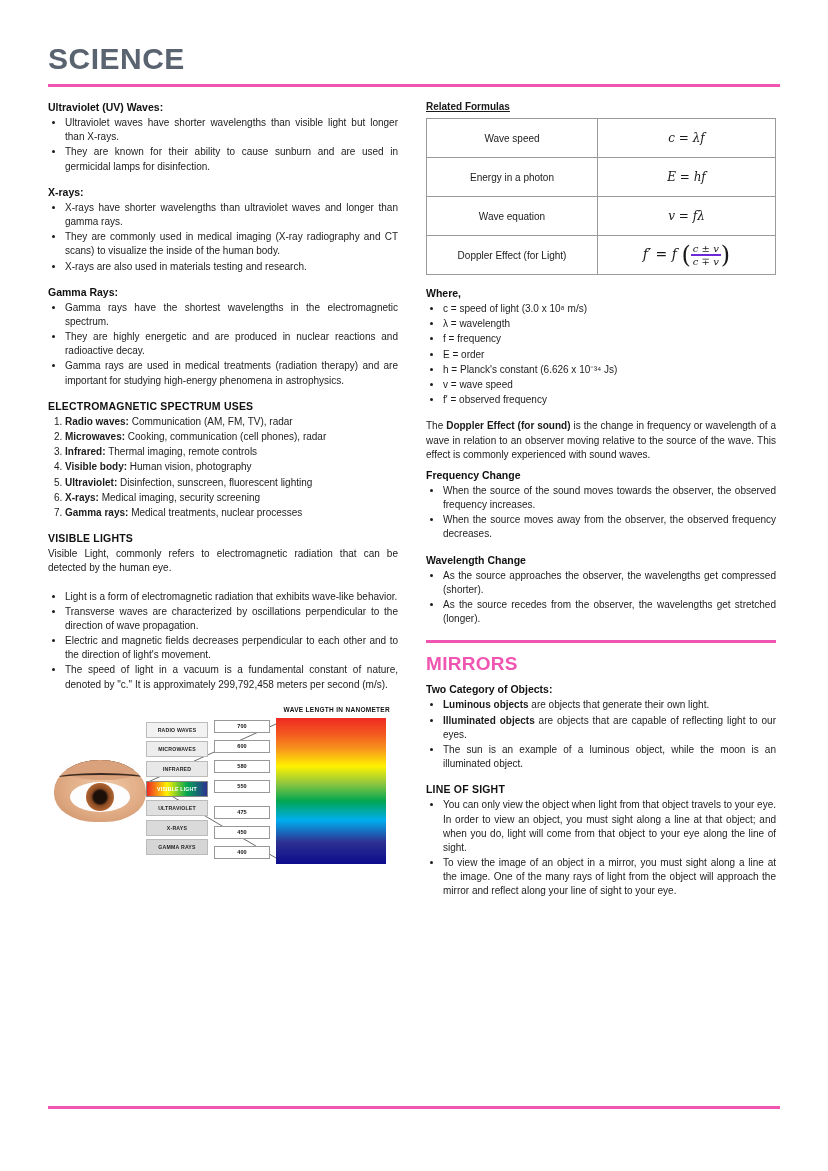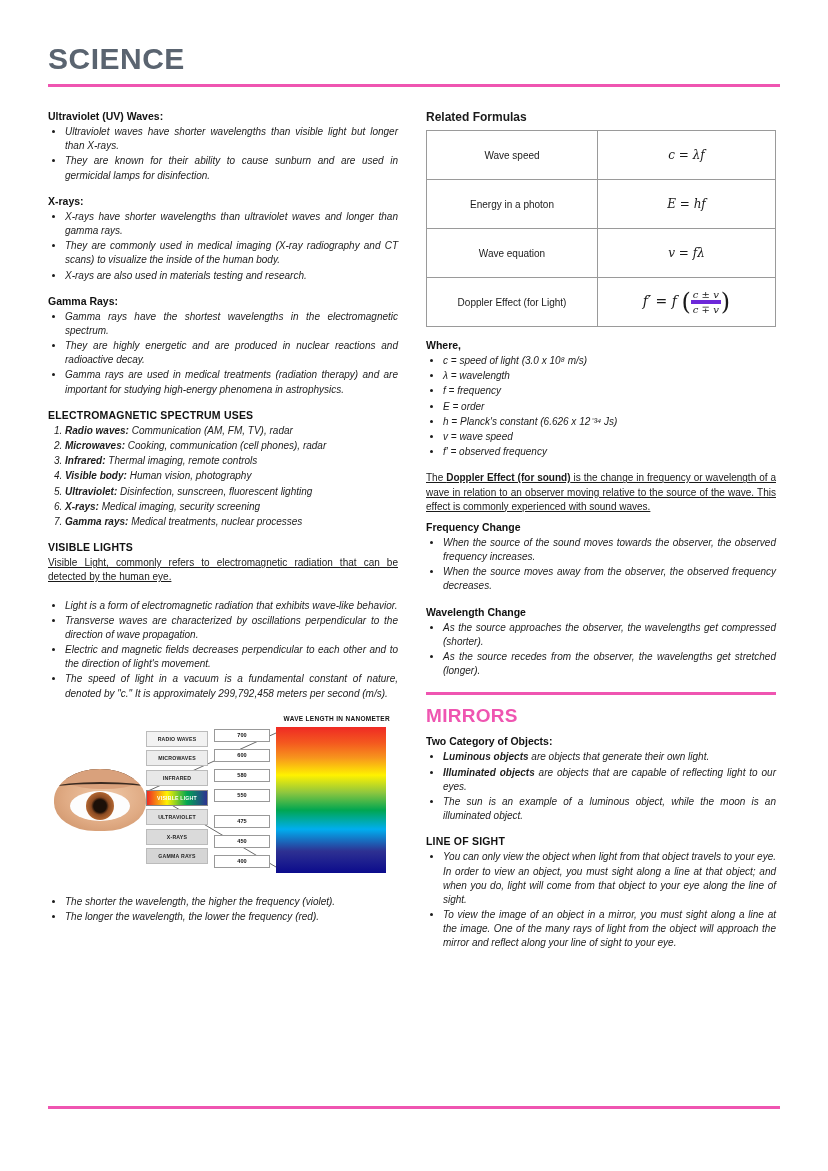--- a/index.html
+++ b/index.html
@@ -36,87 +36,85 @@
   }
   
   .columns {
     display: flex;
     gap: 28px;
     align-items: flex-start;
   }
   .col {
     width: 350px;
     flex: 0 0 350px;
-    margin-top: 9px;
   }
   h3.sec {
     font-size: 10.5px;
     font-weight: bold;
     margin: 0 0 3px 0;
     color: #111;
   }
   h3.sec.caps { letter-spacing: 0.2px; }
   .block { margin-bottom: 12px; }
   ul.bullets, ol.nums {
     margin: 0 0 0 0;
     padding-left: 17px;
-    font-style: italic;
   }
   ul.bullets li, ol.nums li {
     font-size: 10px;
     line-height: 1.42;
     text-align: justify;
     margin-bottom: 1px;
     color: #1c1c1c;
   }
   ul.bullets li::marker { color: #1c1c1c; }
   p.para {
     font-size: 10px;
     line-height: 1.42;
     text-align: justify;
     margin: 0 0 7px 0;
+  }
+  b, strong { font-weight: bold; }
+  
+  .formula-title {
+    font-size: 10px;
+    font-weight: bold;
+    margin: 0 0 6px 0;
     text-decoration: underline;
-  }
-  b, strong { font-weight: bold; }
-  
-  .formula-title {
-    font-size: 12px;
-    font-weight: bold;
-    margin: 0 0 6px 0;
   }
   table.formulas {
     border-collapse: collapse;
     width: 100%;
     margin-bottom: 12px;
   }
   table.formulas td {
     border: 1px solid #9a9a9a;
     padding: 0 6px;
-    height: 49px;
+    height: 39px;
     vertical-align: middle;
   }
   table.formulas td.name {
     width: 49%;
     text-align: center;
     font-size: 10px;
   }
   table.formulas td.expr {
     text-align: center;
     font-family: "DejaVu Serif", serif;
     font-style: italic;
     font-size: 12px;
   }
   .frac {
     display: inline-block;
     vertical-align: middle;
     text-align: center;
     font-size: 10px;
     line-height: 1.15;
   }
-  .frac .num { display: block; border-bottom: 4px solid #6d28d9; padding: 0 2px; }
+  .frac .num { display: block; border-bottom: 2px solid #6d28d9; padding: 0 2px; }
   .frac .den { display: block; padding: 0 2px; font-style: italic; }
   .paren {
     display: inline-block;
     font-size: 24px;
     vertical-align: middle;
     font-style: normal;
   }
   .prime { font-style: italic; }
   
   .sec-rule {
@@ -331,24 +329,20 @@
           <div class="tick" style="top:2px;">700</div>
           <div class="tick" style="top:22px;">600</div>
           <div class="tick" style="top:42px;">580</div>
           <div class="tick" style="top:62px;">550</div>
           <div class="tick" style="top:88px;">475</div>
           <div class="tick" style="top:108px;">450</div>
           <div class="tick" style="top:128px;">400</div>
         </div>
       </div>
 
-      <ul class="bullets">
-        <li>The shorter the wavelength, the higher the frequency (violet).</li>
-        <li>The longer the wavelength, the lower the frequency (red).</li>
-      </ul>
 
     </div>
 
     <div class="col">
 
       <div class="formula-title">Related Formulas</div>
       <table class="formulas">
         <tbody>
           <tr>
             <td class="name">Wave speed</td>
@@ -371,21 +365,21 @@
         </tbody>
       </table>
 
       <div class="block">
         <h3 class="sec">Where,</h3>
         <ul class="bullets">
           <li>c = speed of light (3.0 x 10⁸ m/s)</li>
           <li>λ = wavelength</li>
           <li>f = frequency</li>
           <li>E = order</li>
-          <li>h = Planck's constant (6.626 x 12⁻³⁴ Js)</li>
+          <li>h = Planck's constant (6.626 x 10⁻³⁴ Js)</li>
           <li>v = wave speed</li>
           <li>f' = observed frequency</li>
         </ul>
       </div>
 
       <p class="para"><span>The </span><b>Doppler Effect (for sound)</b><span> is the change in frequency or wavelength of a wave in relation to an observer moving relative to the source of the wave. This effect is commonly experienced with sound waves.</span></p>
 
       <div class="block">
         <h3 class="sec">Frequency Change</h3>
         <ul class="bullets">

